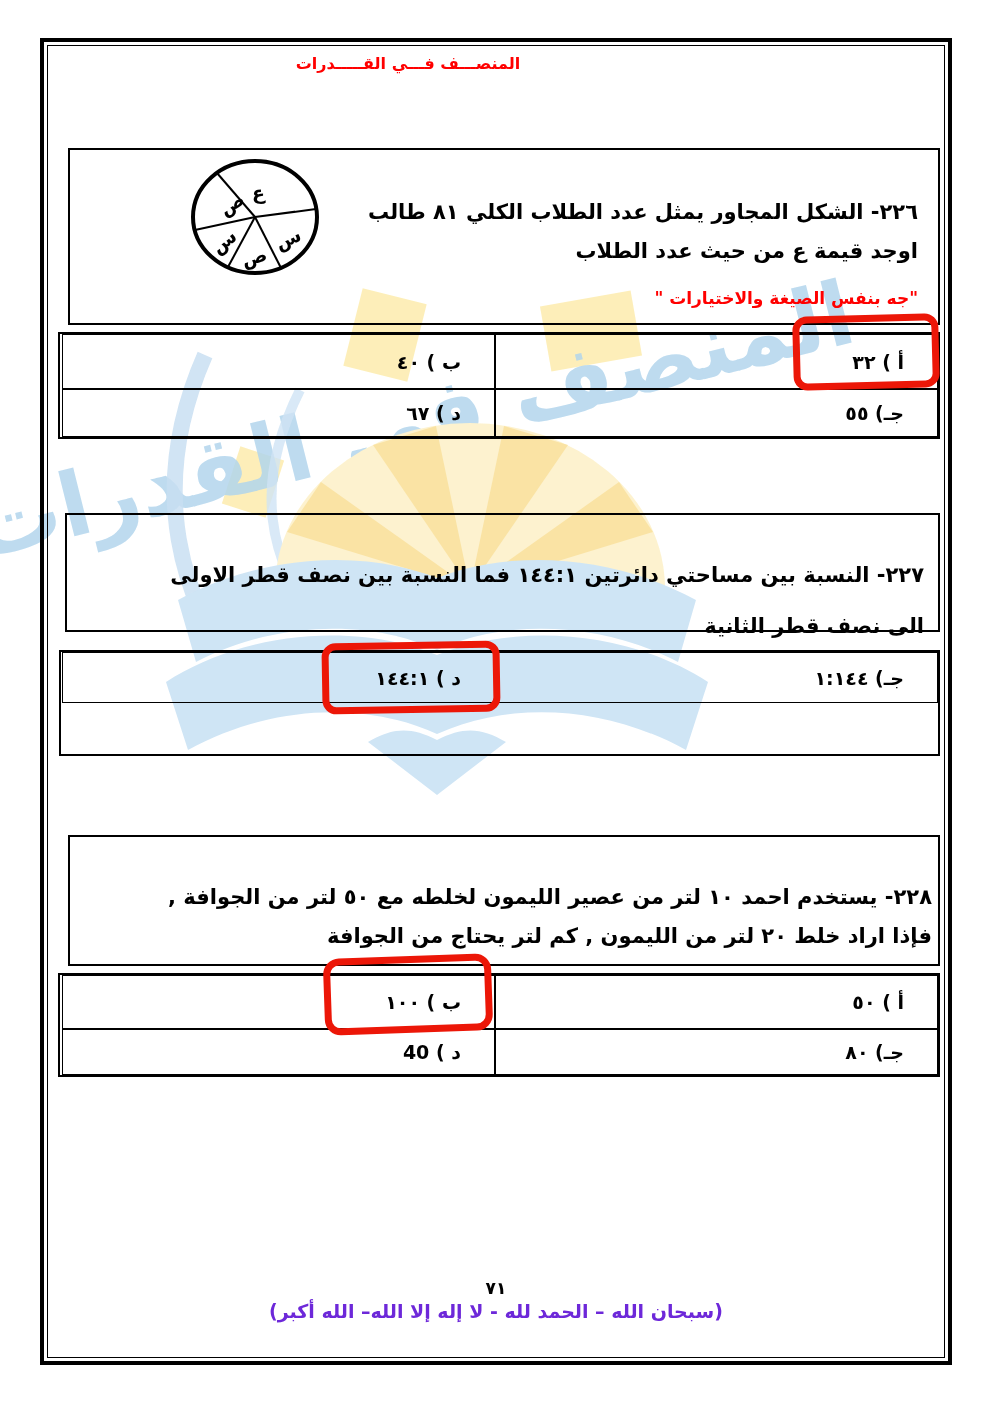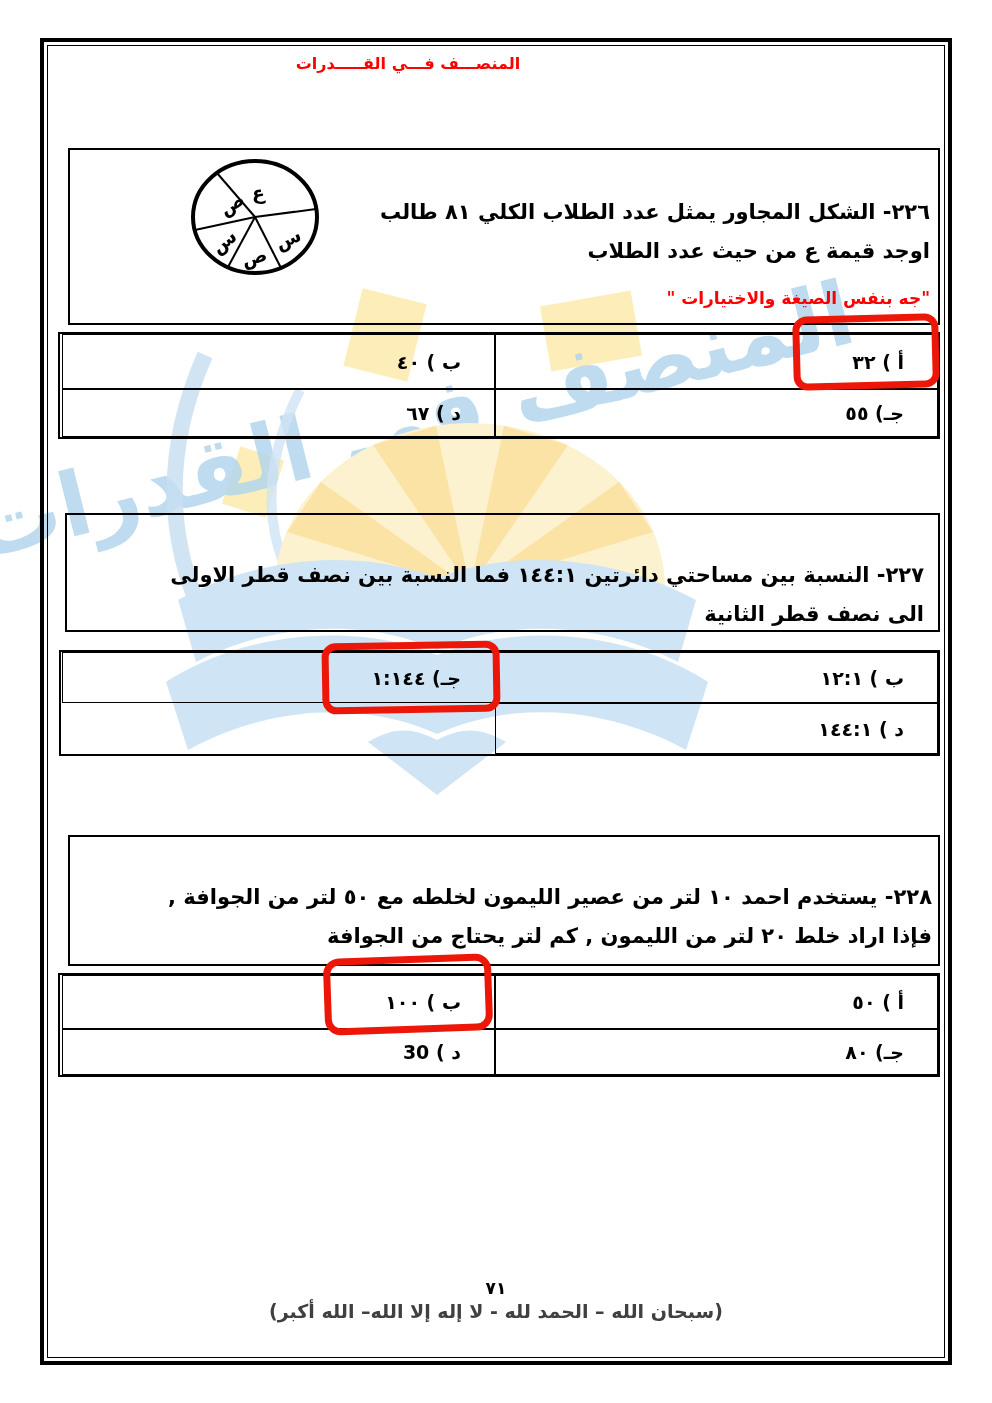--- a/index.html
+++ b/index.html
@@ -20,25 +20,25 @@
   .header-title {
     top:54px; left:0; width:816px; text-align:center;
     color:#ff0000; font-weight:700; font-size:16px; z-index:2;
   }
   
   .qbox { border:2px solid #000; z-index:2; background:transparent; }
   .qbox-226 { left:68px; top:148px; width:872px; height:177px; }
   .qbox-227 { left:65px; top:513px; width:875px; height:119px; }
   .qbox-228 { left:68px; top:835px; width:872px; height:131px; }
   .qtext { direction:rtl; text-align:right; color:#000; font-weight:700; font-size:21px; line-height:39px; z-index:3; }
-  .qtext-226 { left:350px; top:193px; width:580px; }
+  .qtext-226 { left:338px; top:193px; width:580px; }
   .qtext-227 { left:64px;  top:556px; width:860px; }
   .qtext-228 { left:60px;  top:878px; width:872px; padding-left:0; }
   .q226-l2 { padding-left:193px; }
-  .q227-l2 { padding-left:178px; }
+  .q227-l2 { padding-left:178px;margin-top:12px; }
   .q228-l2 { padding-left:130px; }
   .qnote { color:#ff0000; font-size:17px; padding-left:183px; margin-top:8px; }
   
   .opt-table {
     direction:rtl; display:grid; z-index:2;
     grid-template-columns:443px 433px;
     border:2px solid #000; background:transparent;
   }
   .t226 { left:58px; top:332px; width:882px; grid-template-rows:55px 48px; }
   .t227 { left:59px; top:650px; width:881px; grid-template-rows:51px 51px; }
@@ -50,21 +50,21 @@
     font-weight:700; font-size:19px; color:#000;
     direction:rtl;
   }
   
   .mark { border:7px solid #ec1708; border-radius:14px; z-index:4; background:transparent; }
   .mark-226 { left:793px; top:315px; width:146px; height:74px; transform:rotate(-1.5deg); }
   .mark-227 { left:322px; top:642px; width:178px; height:71px; transform:rotate(-1deg); }
   .mark-228 { left:324px; top:956px; width:168px; height:77px; transform:rotate(-2deg); border-radius:16px; }
   
   .footer-page { top:1278px; left:0; width:992px; text-align:center; font-weight:700; font-size:17px; color:#000000; z-index:2; }
-  .footer-dhikr { top:1300px; left:0; width:992px; text-align:center; font-weight:700; font-size:19px; color:#404040; z-index:2; direction:rtl; }
+  .footer-dhikr { top:1300px; left:0; width:992px; text-align:center; font-weight:700; font-size:19px; color:#6d28d9; z-index:2; direction:rtl; }
   
   .pie-svg { left:190px; top:157px; z-index:3; }
   .pie-label { font-size:19px; font-weight:700; fill:#000; font-family:"DejaVu Sans", sans-serif; }
 </style>
 </head>
 <body>
 
 <svg id="watermark" class="abs" viewBox="0 0 992 1403" xmlns="http://www.w3.org/2000/svg" aria-hidden="true">
   <g opacity="0.95">
 
@@ -135,35 +135,34 @@
 <div class="abs mark mark-226"></div>
 
 <div class="abs qbox qbox-227"></div>
 
 <div class="abs qtext qtext-227" dir="rtl">
   <div>٢٢٧- النسبة بين مساحتي دائرتين ١٤٤:١  فما النسبة بين نصف قطر الاولى</div>
   <div class="q227-l2">الى نصف قطر الثانية</div>
 </div>
 
 <div class="abs opt-table t227" dir="rtl">
-  <div class="opt-cell">ب ) ١٢:١</div>
   <div class="opt-cell">جـ) ١:١٤٤</div>
   <div class="opt-cell">د ) ١٤٤:١</div>
 </div>
 <div class="abs mark mark-227"></div>
 
 <div class="abs qbox qbox-228"></div>
 
 <div class="abs qtext qtext-228" dir="rtl">
   <div>٢٢٨- يستخدم احمد ١٠ لتر من عصير الليمون لخلطه مع ٥٠ لتر من الجوافة ,</div>
   <div class="q228-l2">فإذا اراد خلط ٢٠ لتر من الليمون , كم لتر يحتاج من الجوافة</div>
 </div>
 
 <div class="abs opt-table t228" dir="rtl">
   <div class="opt-cell">أ ) ٥٠</div>
   <div class="opt-cell">ب ) ١٠٠</div>
   <div class="opt-cell">جـ) ٨٠</div>
-  <div class="opt-cell">د ) 30</div>
+  <div class="opt-cell">د ) 40</div>
 </div>
 <div class="abs mark mark-228"></div>
 
 <div class="abs footer-page">٧١</div>
 <div class="abs footer-dhikr">(سبحان الله – الحمد لله - لا إله إلا الله– الله أكبر)</div>
 
 </body></html>

